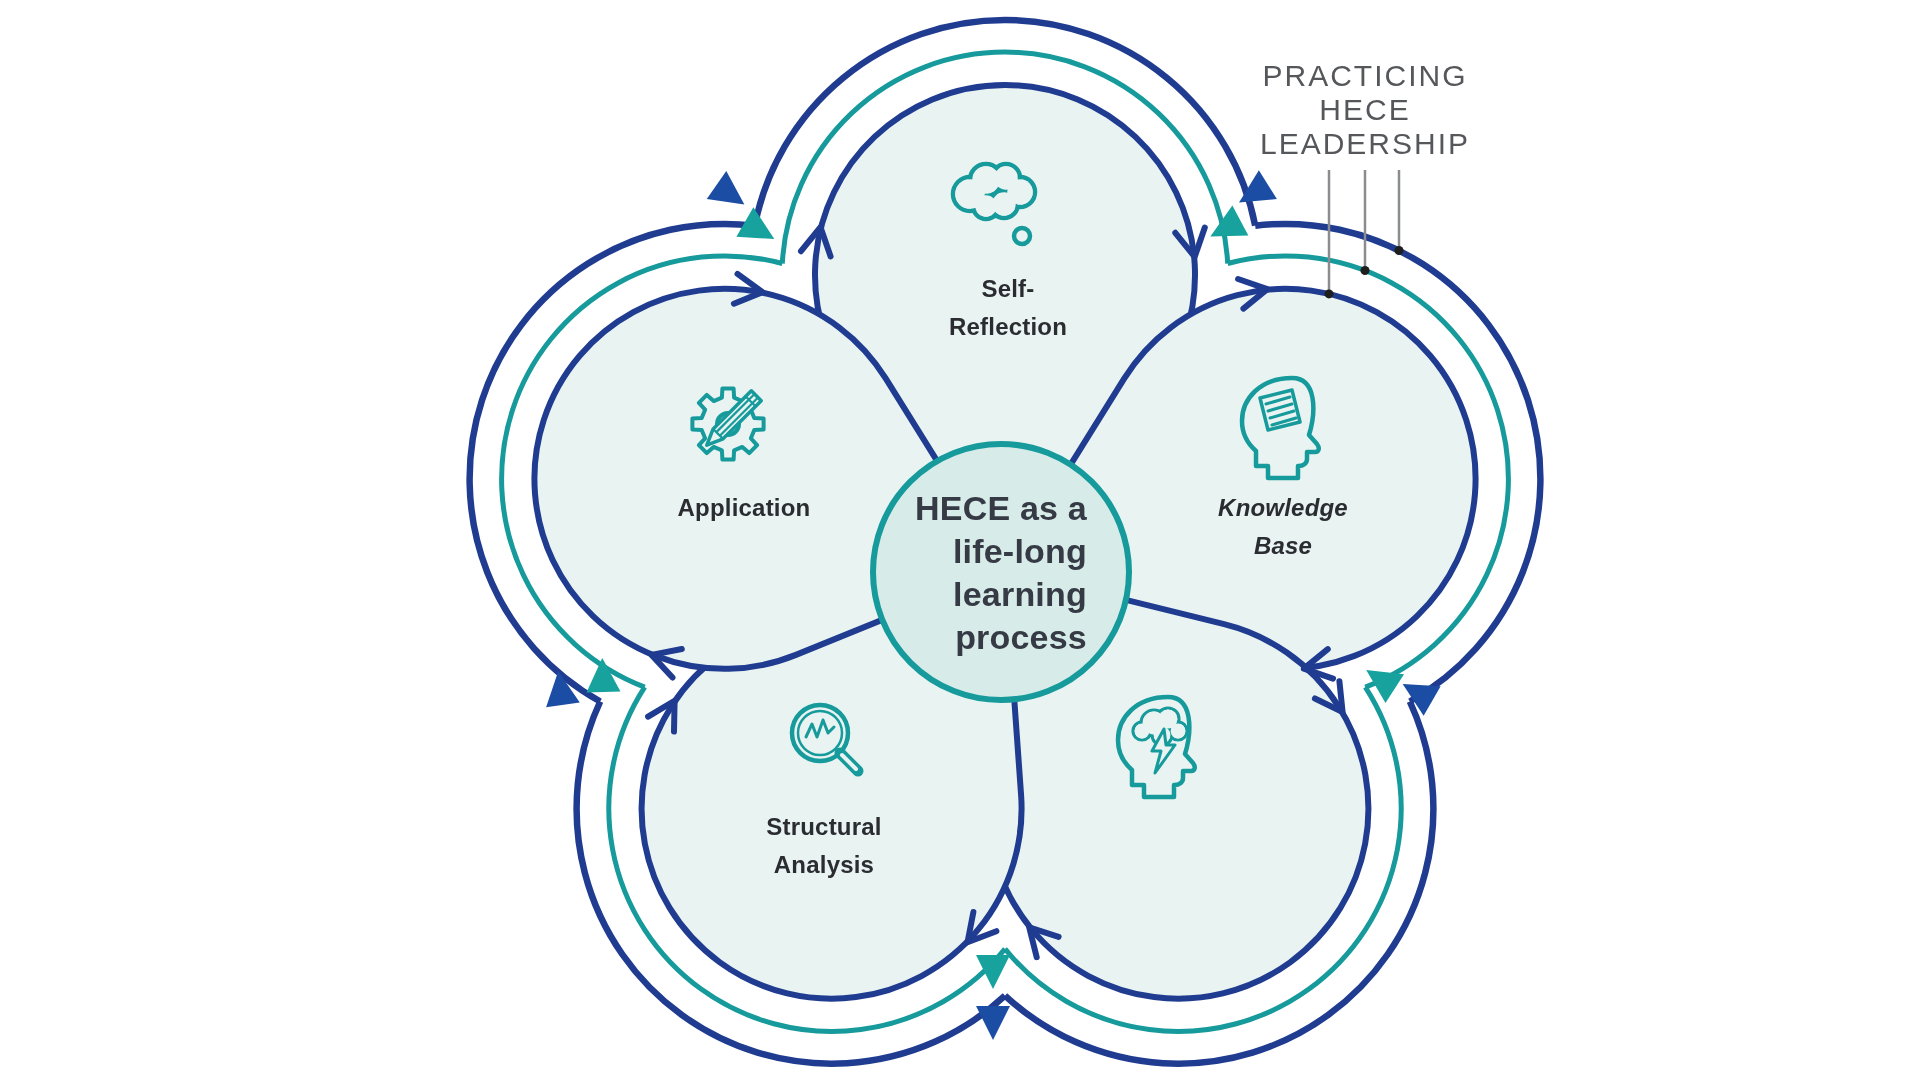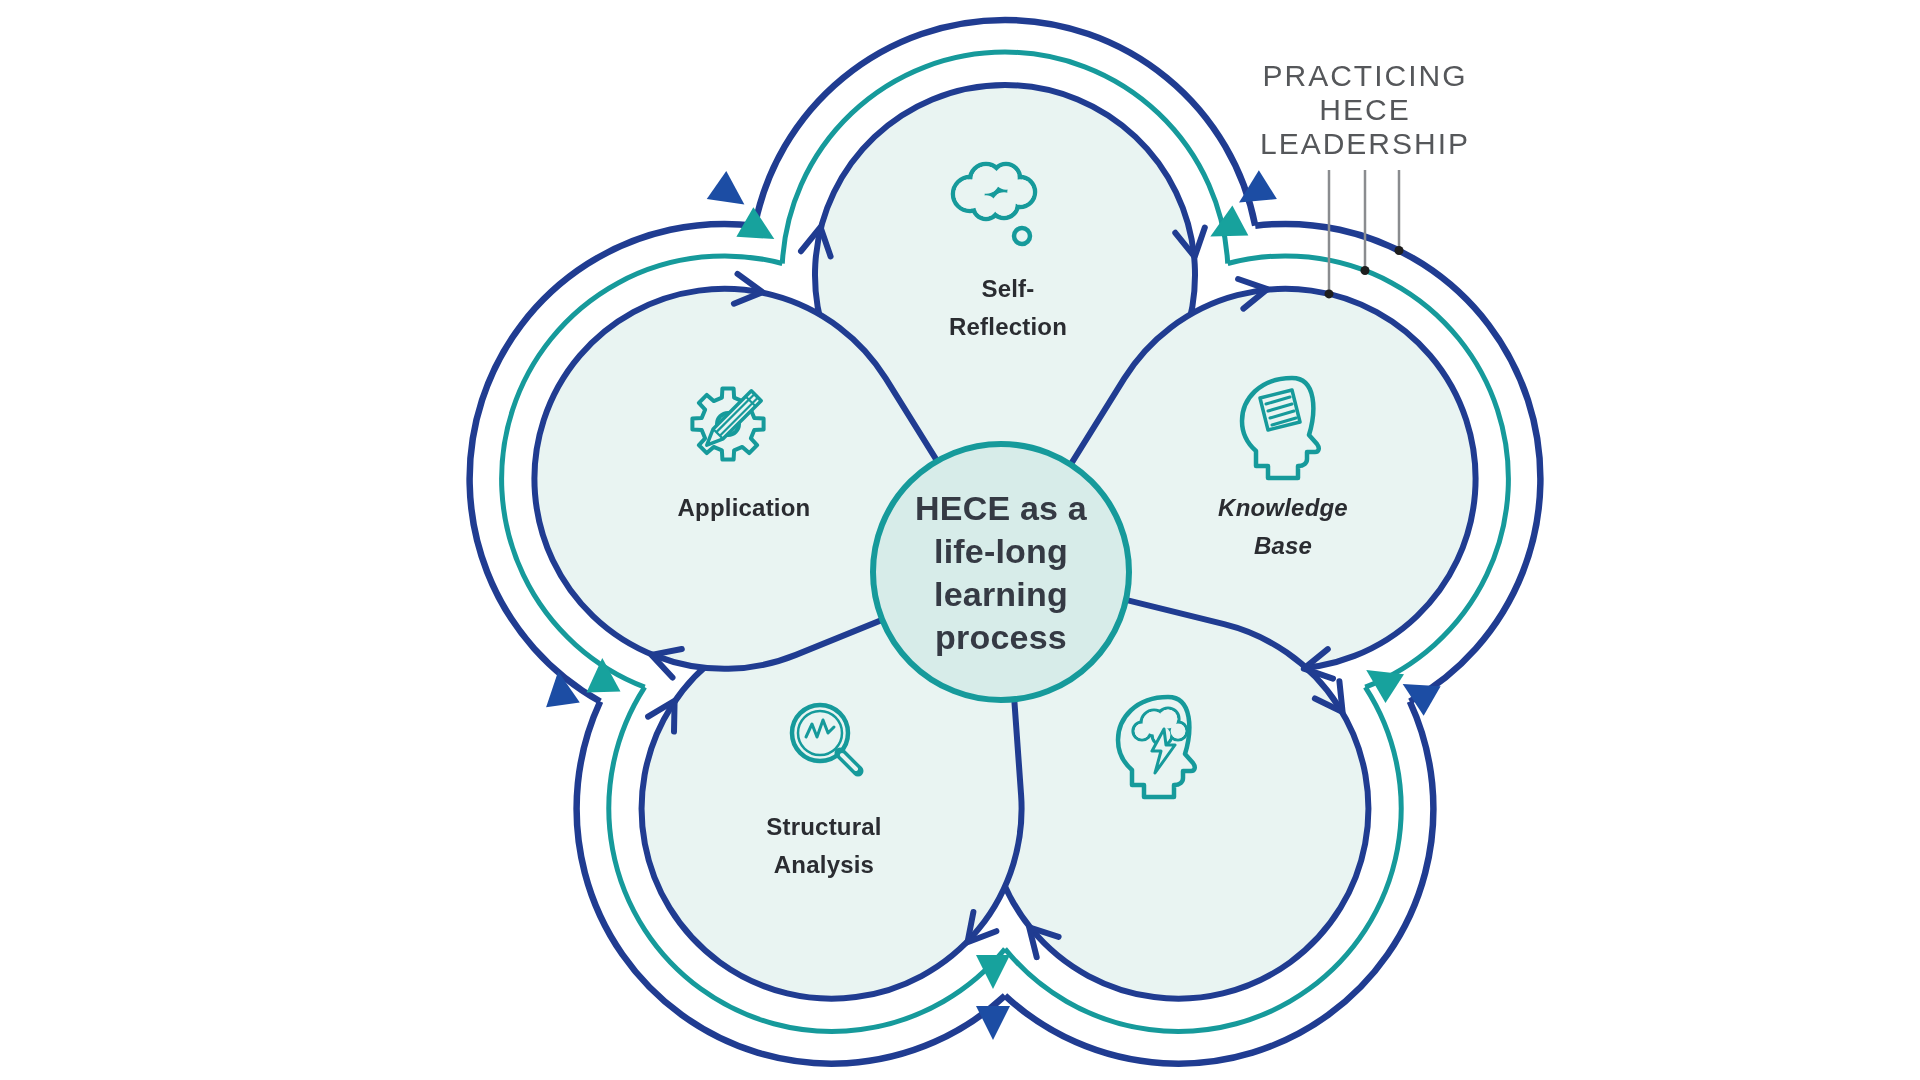--- a/index.html
+++ b/index.html
@@ -1,21 +1,21 @@
 <!DOCTYPE html>
 <html style="--label: #2a2c31; --centertext: #353a44; --callout: #55575a; --bg: #ffffff;"><head>
 <meta charset="utf-8">
 <style>
   html,body{margin:0;padding:0;}
   body{background:#ffffff;font-family:"Liberation Sans", sans-serif;}
   .stage{position:relative;width:1920px;height:1080px;background:var(--bg,#fff);overflow:hidden;}
   #flower{position:absolute;left:0;top:0;}
   .lbl{position:absolute;transform:translate(-50%,-50%);text-align:center;white-space:pre-line;
        font-weight:700;font-size:24px;line-height:38px;color:var(--label,#2a2c31);letter-spacing:.2px;}
-  .center-lbl{font-size:34px;line-height:43px;color:var(--centertext,#353a44);letter-spacing:.2px;}
+  .center-lbl{font-size:34px;line-height:43px;color:var(--centertext,#353a44);letter-spacing:.2px;text-align:right;}
   .callout-lbl{font-size:30px;line-height:34px;letter-spacing:2px;font-weight:400;color:var(--callout,#55575a);}
 </style>
 </head>
 <body>
 
 <div class="stage">
   <svg id="flower" width="1920" height="1080" viewBox="0 0 1920 1080">
       <g>
         <path d="M754.8 225.7 A255 255 0 0 1 1255.2 225.7" fill="none" stroke="#203c91" stroke-width="6.5"></path>
         <path d="M1255.2 225.7 A255 255 0 0 1 1409.8 701.5" fill="none" stroke="#203c91" stroke-width="6.5"></path>

